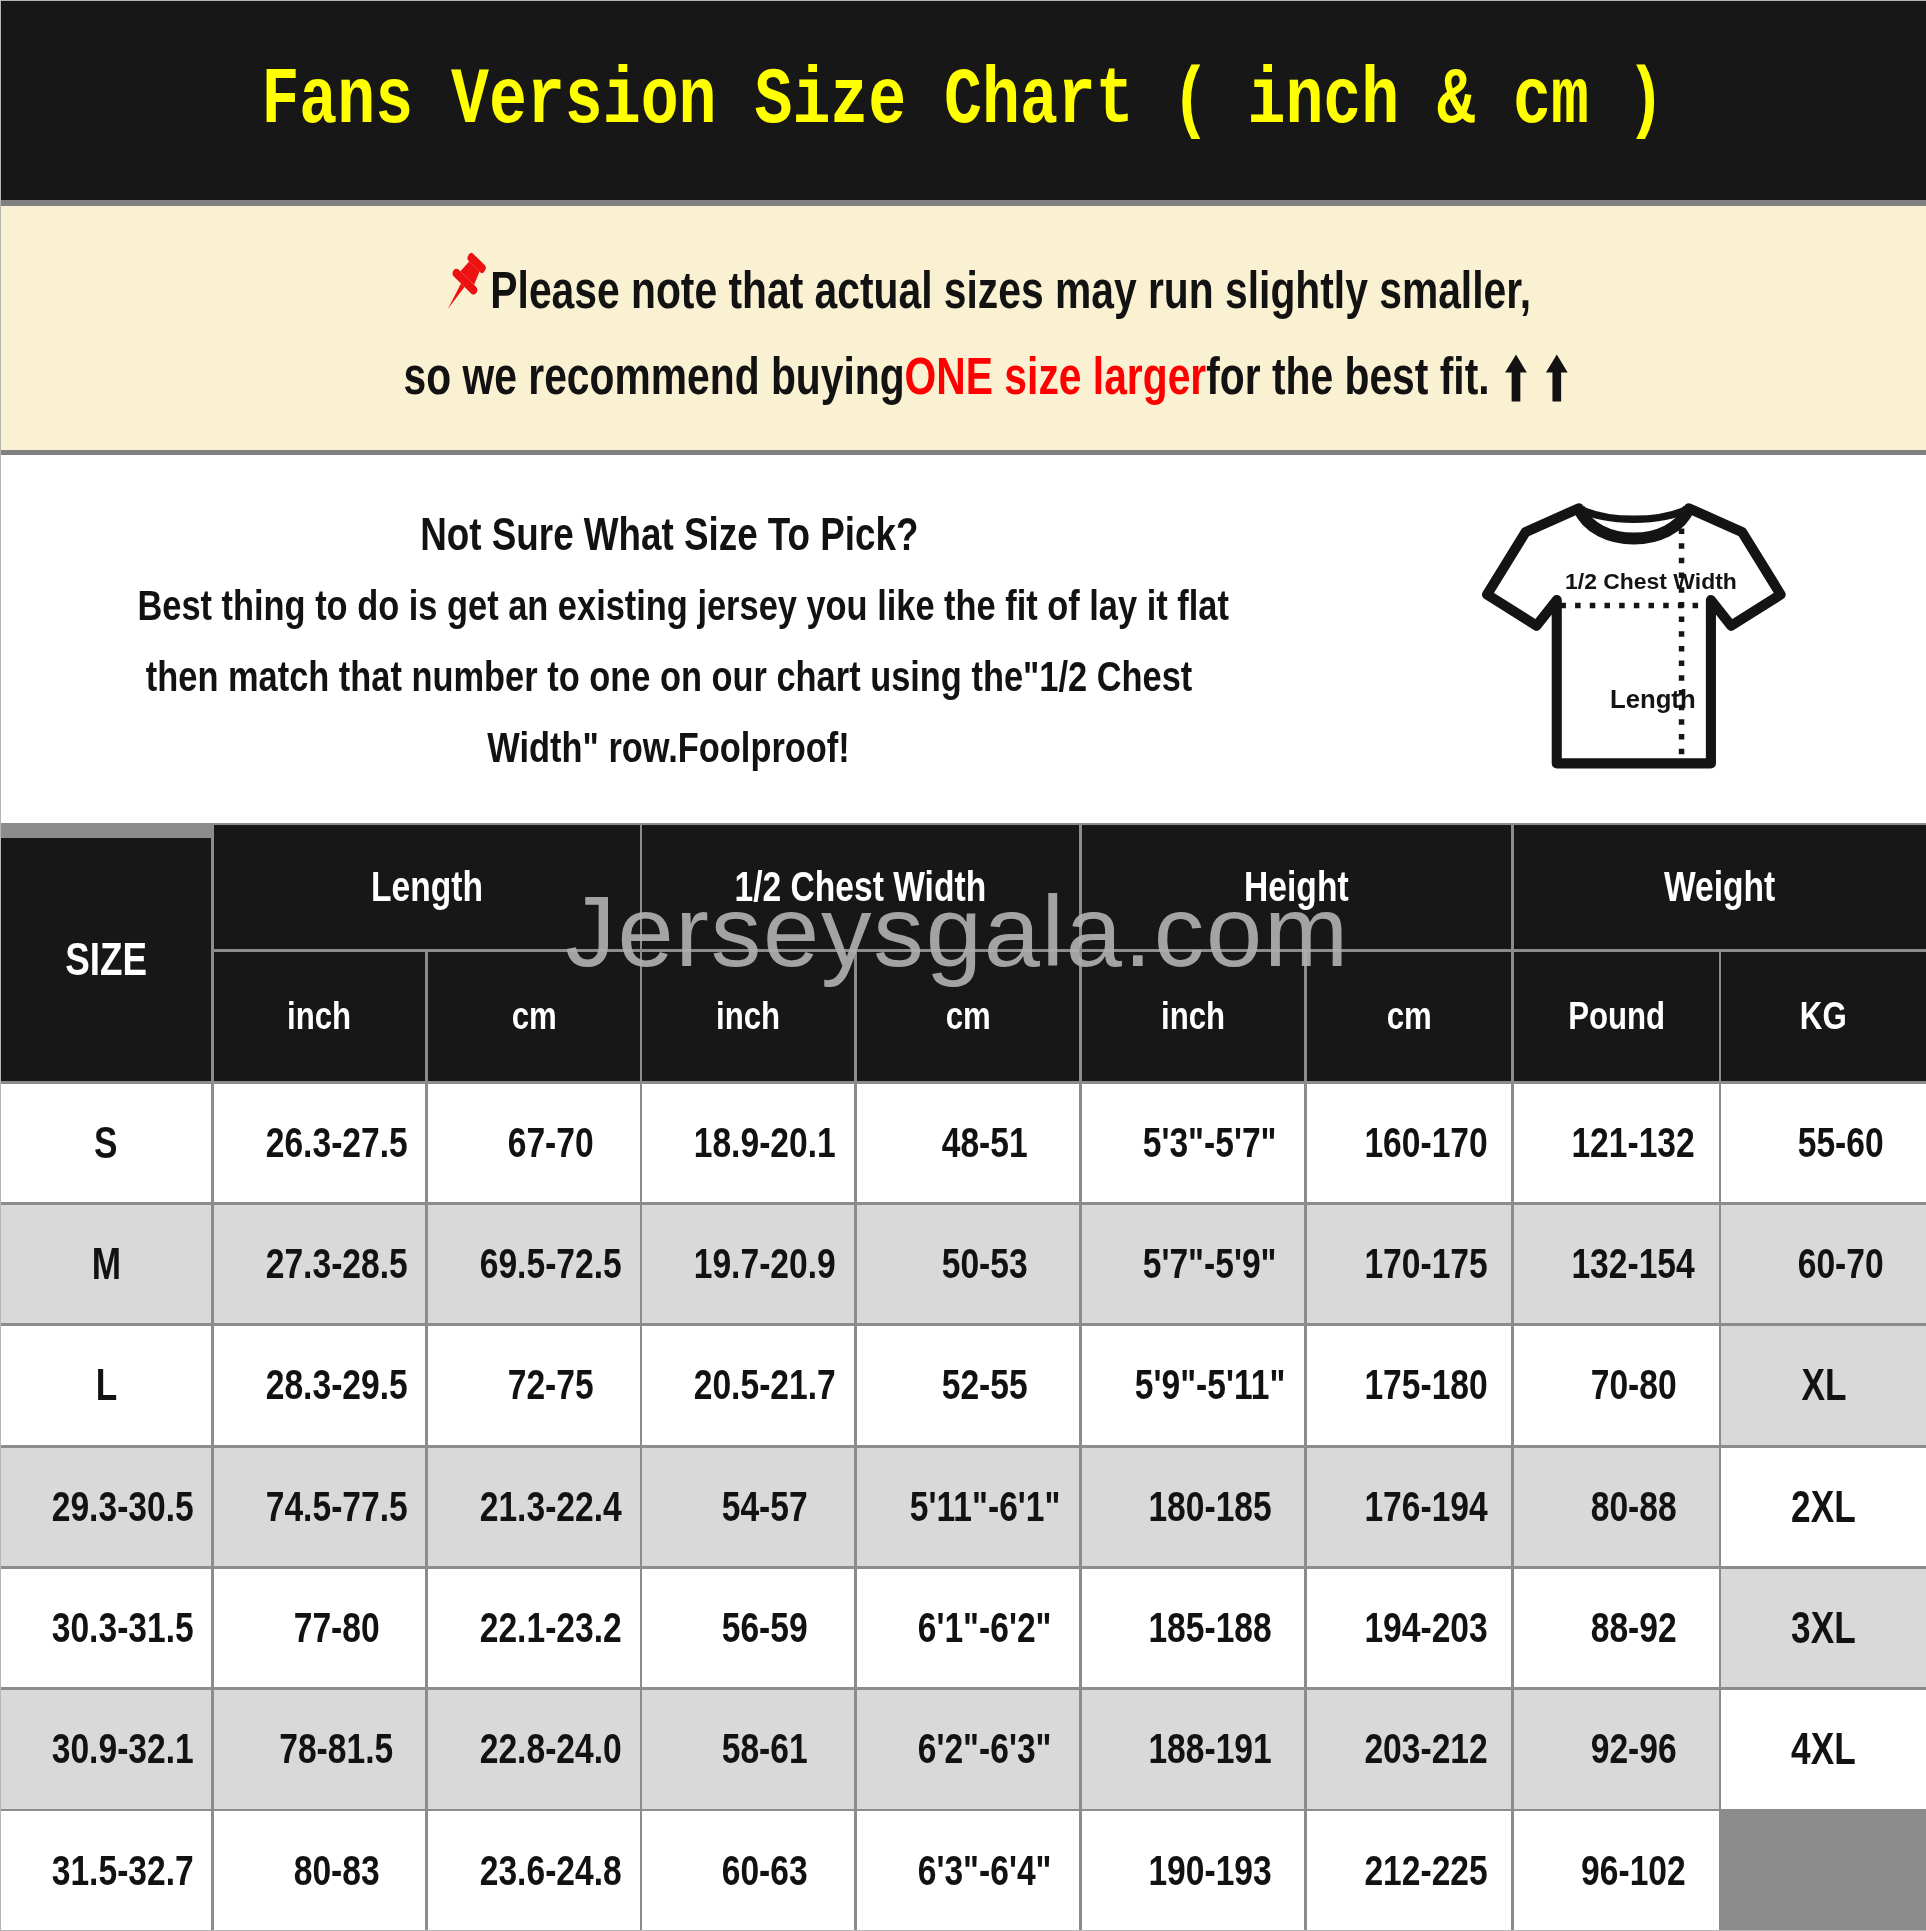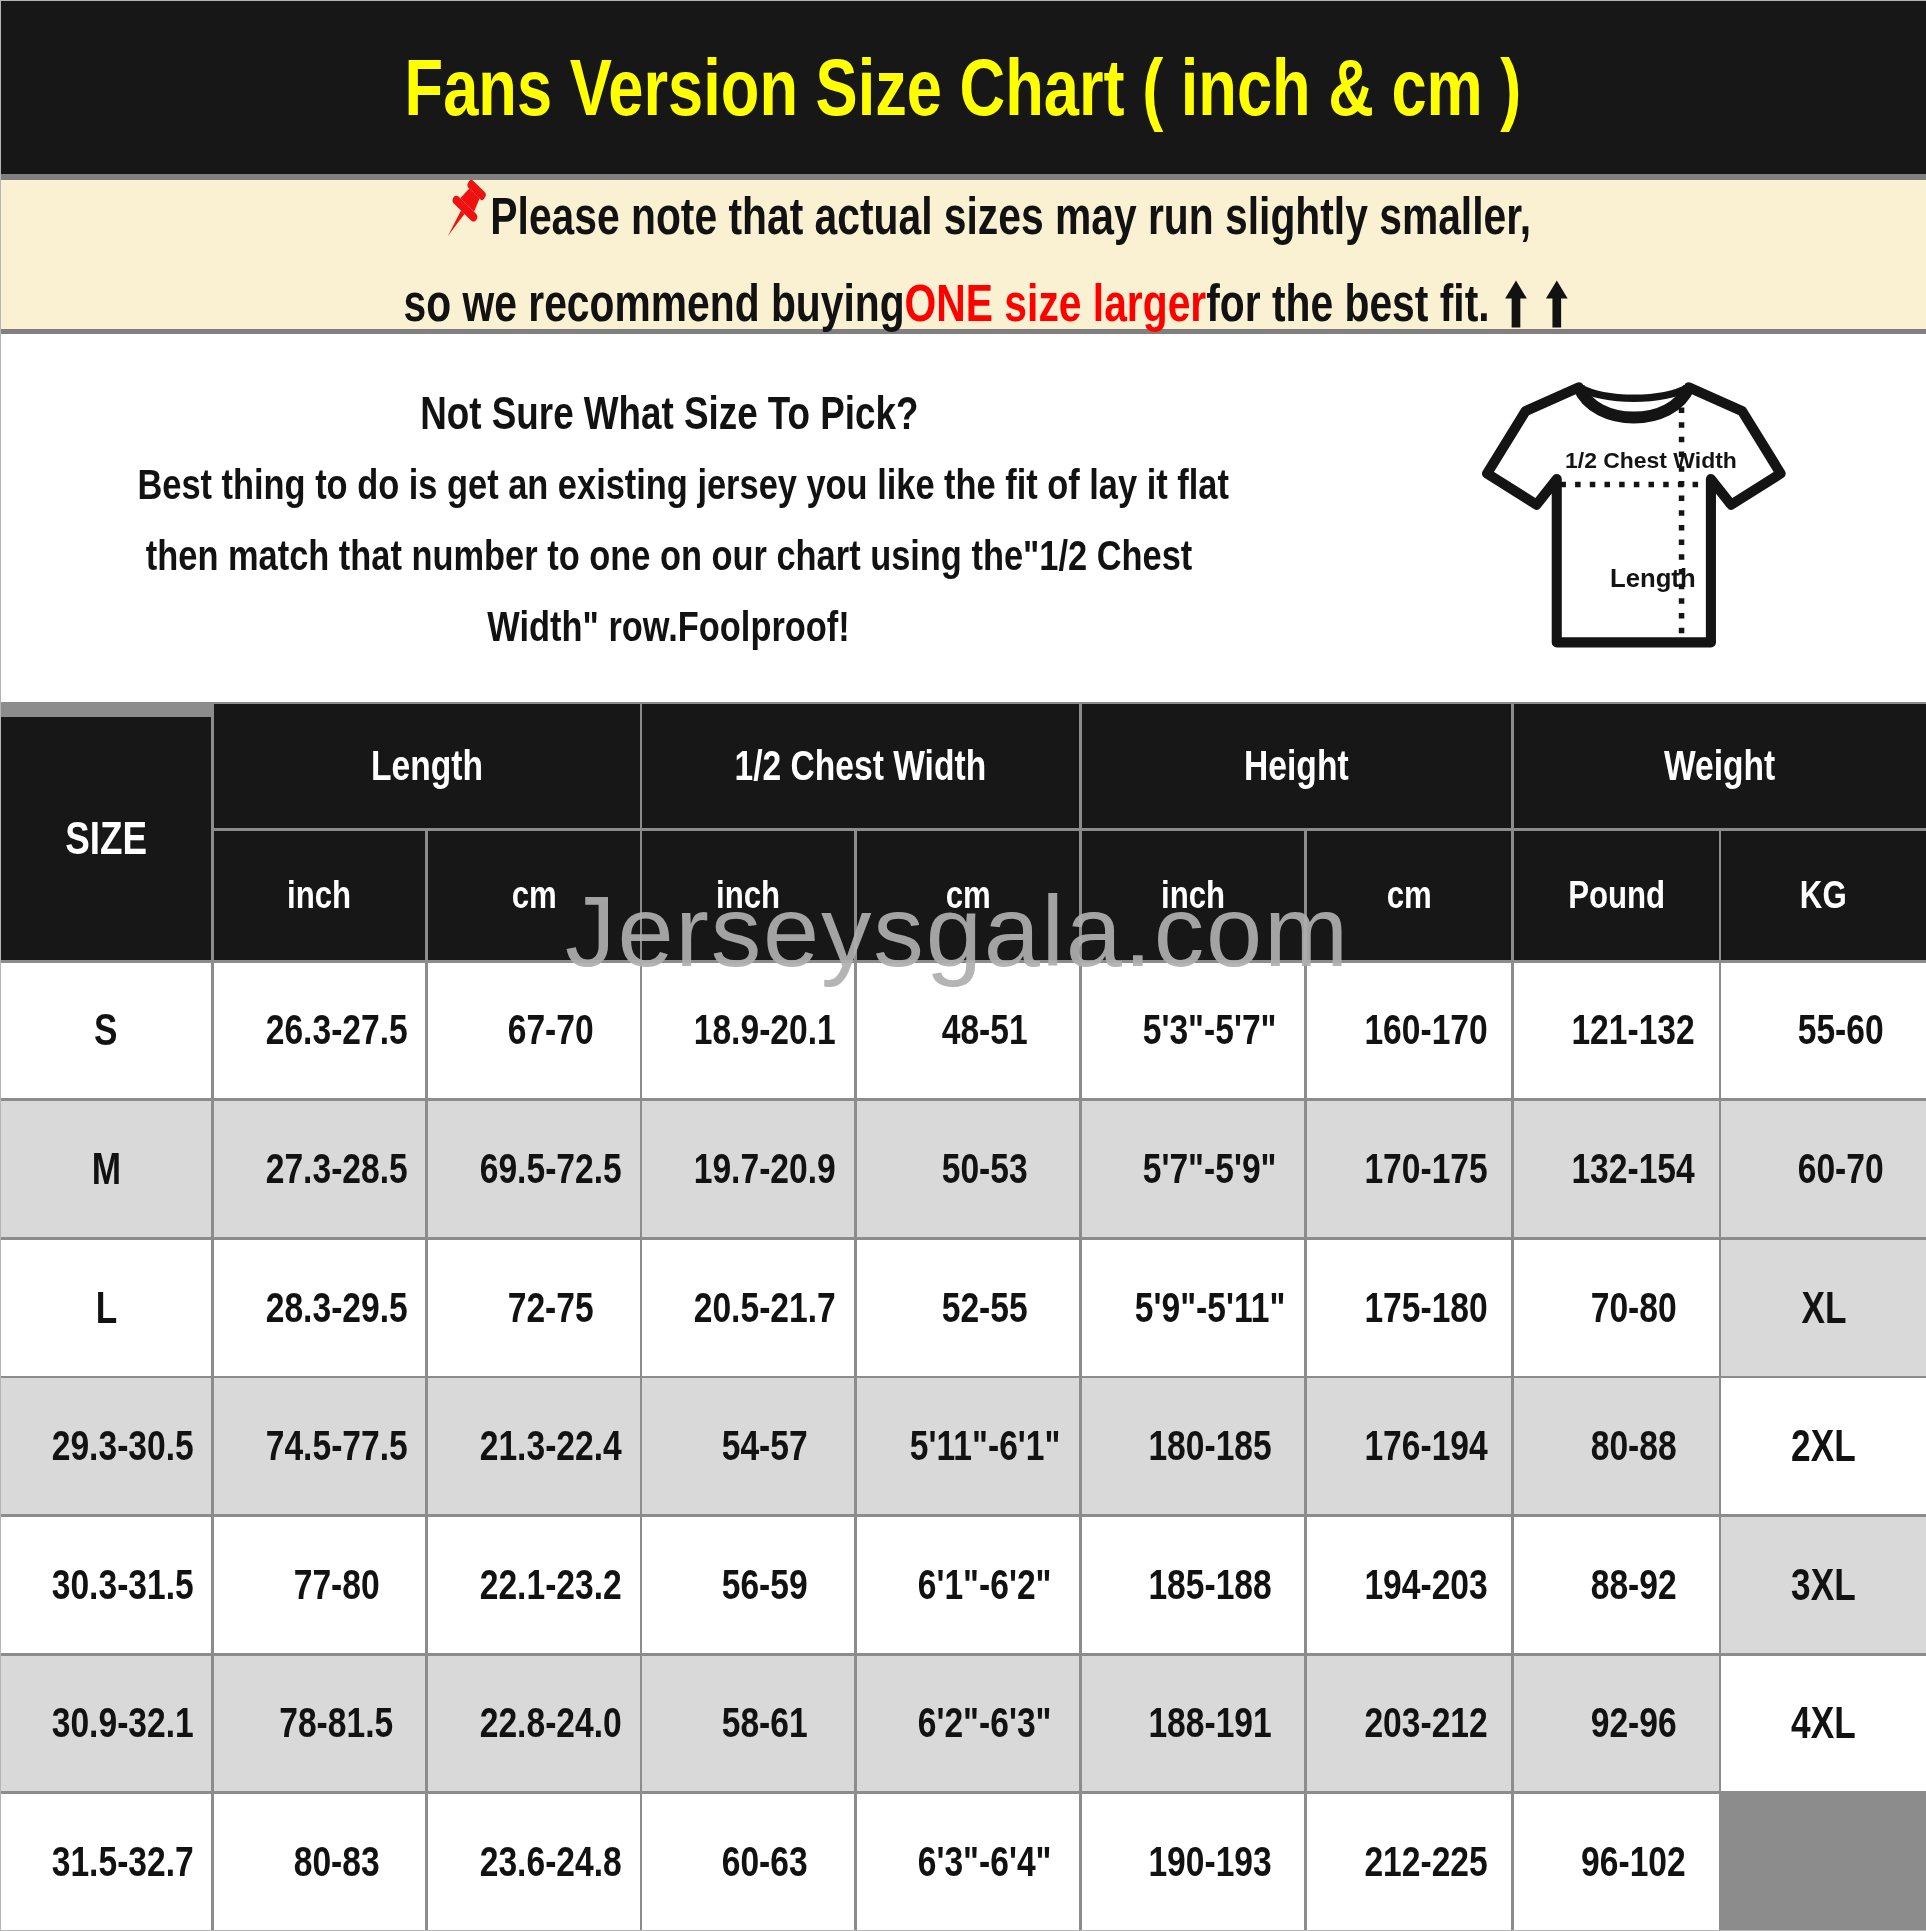--- a/index.html
+++ b/index.html
@@ -12,31 +12,32 @@
     position: relative;
     overflow: hidden;
     font-family: "Liberation Sans", sans-serif;
     font-weight: bold;
     color: #121212;
   }
   .cond { display: inline-block; transform: scaleX(0.8); white-space: nowrap; }
 
   
   .title-bar {
-    height: 173px; background: #171717;
+    height: 199px; background: #171717;
     display: flex; align-items: center; justify-content: center;
     flex: none;
+    font-family: Liberation Mono, monospace;
   }
   .title-text { font-size: 79px; color: #ffff00; }
 
   .divider { height: 5.5px; background: #808080; flex: none; }
 
   
   .note {
-    height: 149px; background: #faf0d2; flex: none;
+    height: 244px; background: #faf0d2; flex: none;
     display: flex; flex-direction: column; align-items: center; justify-content: center;
     gap: 14.7px;
     padding-left: 44px;
   }
   .note-line { font-size: 51px; line-height: 1.15; }
   .note-line .cond { display: inline-flex; align-items: center; }
   .hl { color: #ff0000; }
   .pin { margin-right: 5.5px; flex: none; }
   .arrows { display: inline-flex; gap: 22px; margin-left: 18.4px; }
 

